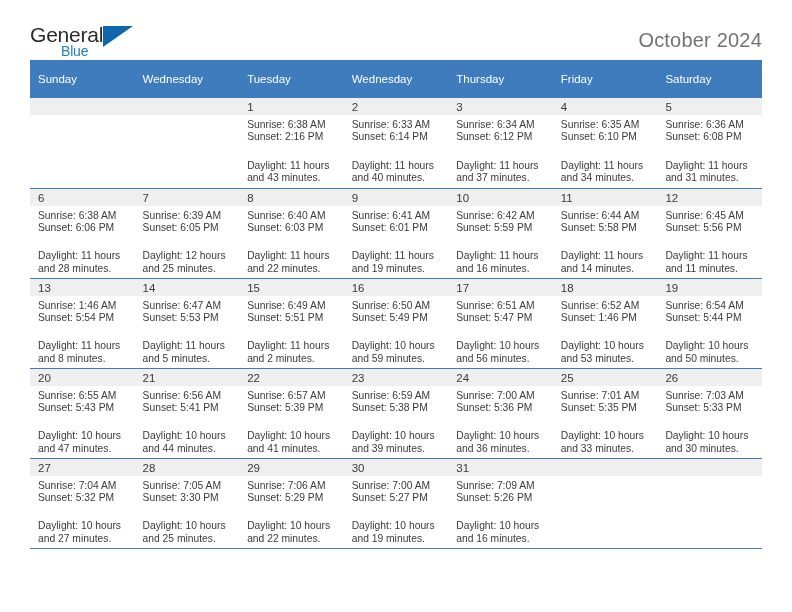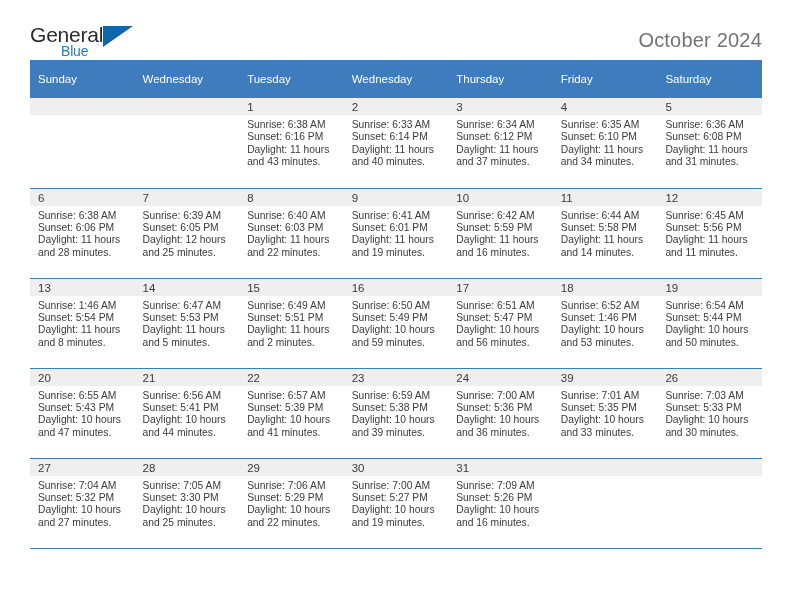--- a/index.html
+++ b/index.html
@@ -110,21 +110,21 @@
     line-height: 14px;
   }
   .cell-inner.empty .daynum-band { background: #efefef; }
   .cell-body {
     padding: 4px 6px 0 8px;
     font-size: 10.3px;
     line-height: 12.4px;
     color: #3a3a3a;
   }
   .cell-body div { white-space: nowrap; }
-  .cell-body .wrap { white-space: normal; }
+  .cell-body .wrap { white-space: normal; margin-top: 16px; }
   .bottom-rule {
     width: 732px;
     height: 1px;
     background: #3e7cbd;
     margin-top: 0;
   }
 </style>
 </head>
 <body>
 
@@ -169,21 +169,21 @@
             <div class="cell-inner empty">
               <div class="daynum-band"></div>
               <div class="cell-body"></div>
             </div>
           </td>
         <td>
             <div class="cell-inner">
               <div class="daynum-band">1</div>
               <div class="cell-body">
                 <div>Sunrise: 6:38 AM</div>
-                <div>Sunset: 6:16 PM</div>
+                <div>Sunset: 2:16 PM</div>
                 <div class="wrap">Daylight: 11 hours and 43 minutes.</div>
               </div>
             </div>
           </td>
         <td>
             <div class="cell-inner">
               <div class="daynum-band">2</div>
               <div class="cell-body">
                 <div>Sunrise: 6:33 AM</div>
                 <div>Sunset: 6:14 PM</div>
@@ -415,21 +415,21 @@
               <div class="daynum-band">24</div>
               <div class="cell-body">
                 <div>Sunrise: 7:00 AM</div>
                 <div>Sunset: 5:36 PM</div>
                 <div class="wrap">Daylight: 10 hours and 36 minutes.</div>
               </div>
             </div>
           </td>
         <td>
             <div class="cell-inner">
-              <div class="daynum-band">39</div>
+              <div class="daynum-band">25</div>
               <div class="cell-body">
                 <div>Sunrise: 7:01 AM</div>
                 <div>Sunset: 5:35 PM</div>
                 <div class="wrap">Daylight: 10 hours and 33 minutes.</div>
               </div>
             </div>
           </td>
         <td>
             <div class="cell-inner">
               <div class="daynum-band">26</div>

